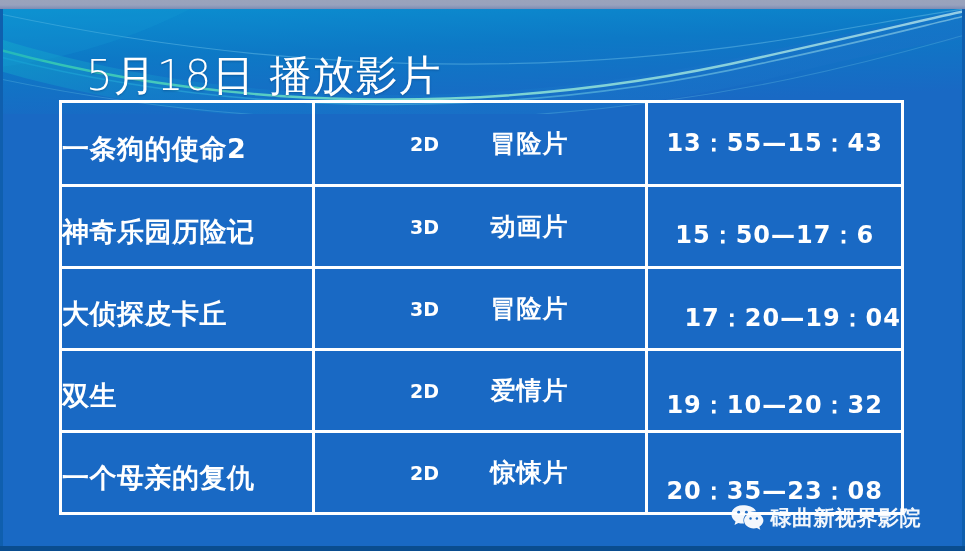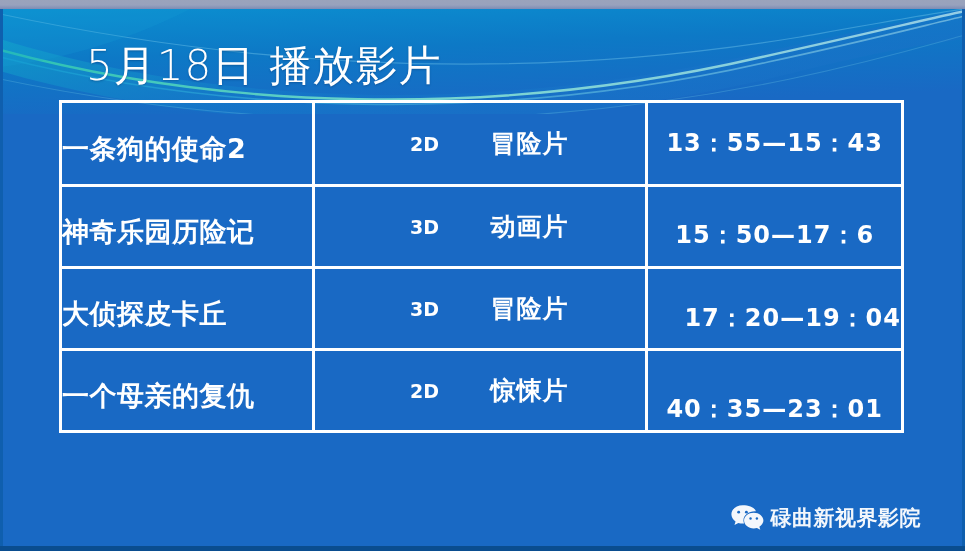--- a/index.html
+++ b/index.html
@@ -59,21 +59,21 @@
     width: 965px; height: 105px;
     overflow: hidden;
     z-index: 2;
   }
   .banner svg { display:block; width:965px; height:105px; }
 
   
   .title {
     position: absolute;
     left: 86px;
-    top: 40px;
+    top: 50px;
     z-index: 6;
     color: #ffffff;
     font-size: 42px;
     line-height: 52px;
     font-weight: 300;
     letter-spacing: 1px;
     white-space: nowrap;
     font-family: "DejaVu Sans", "Liberation Sans", sans-serif;
     text-shadow: 0 1px 2px rgba(0,40,90,0.35);
   }
@@ -272,33 +272,47 @@
           <div class="inner">
             <span class="fmt">3D</span>
             <span class="genre">冒险片</span>
           </div>
         </td>
         <td class="c-time">
           <span class="tm">17：20—19：04</span>
         </td>
       </tr>
 
+      <tr class="r4">
+        <td class="c-title">
+          <span class="t">双生</span>
+        </td>
+        <td class="c-mid">
+          <div class="inner">
+            <span class="fmt">2D</span>
+            <span class="genre">爱情片</span>
+          </div>
+        </td>
+        <td class="c-time">
+          <span class="tm">19：10—20：32</span>
+        </td>
+      </tr>
 
       <tr class="r5">
         <td class="c-title">
           <span class="t">一个母亲的复仇</span>
         </td>
         <td class="c-mid">
           <div class="inner">
             <span class="fmt">2D</span>
             <span class="genre">惊悚片</span>
           </div>
         </td>
         <td class="c-time">
-          <span class="tm">40：35—23：01</span>
+          <span class="tm">20：35—23：08</span>
         </td>
       </tr>
     </tbody>
   </table>
 
   <div class="watermark">
     <svg class="wm-icon" viewBox="0 0 44 38">
 
       <path d="M16.5 2.5C8.3 2.5 1.8 7.8 1.8 14.3c0 3.7 2.1 7 5.4 9.2l-1.4 4.4 5-2.5c1.8 .5 3.7 .8 5.7 .8 .6 0 1.1 0 1.7-.1 -.5-1.2-.8-2.5-.8-3.9 0-6.6 6.6-11.9 14.7-11.9 .5 0 1 0 1.5 .1C32.3 5.9 25.1 2.5 16.5 2.5z" fill="#ffffff"></path>
       <circle cx="11.2" cy="11.4" r="1.85" fill="#1969c4"></circle>

